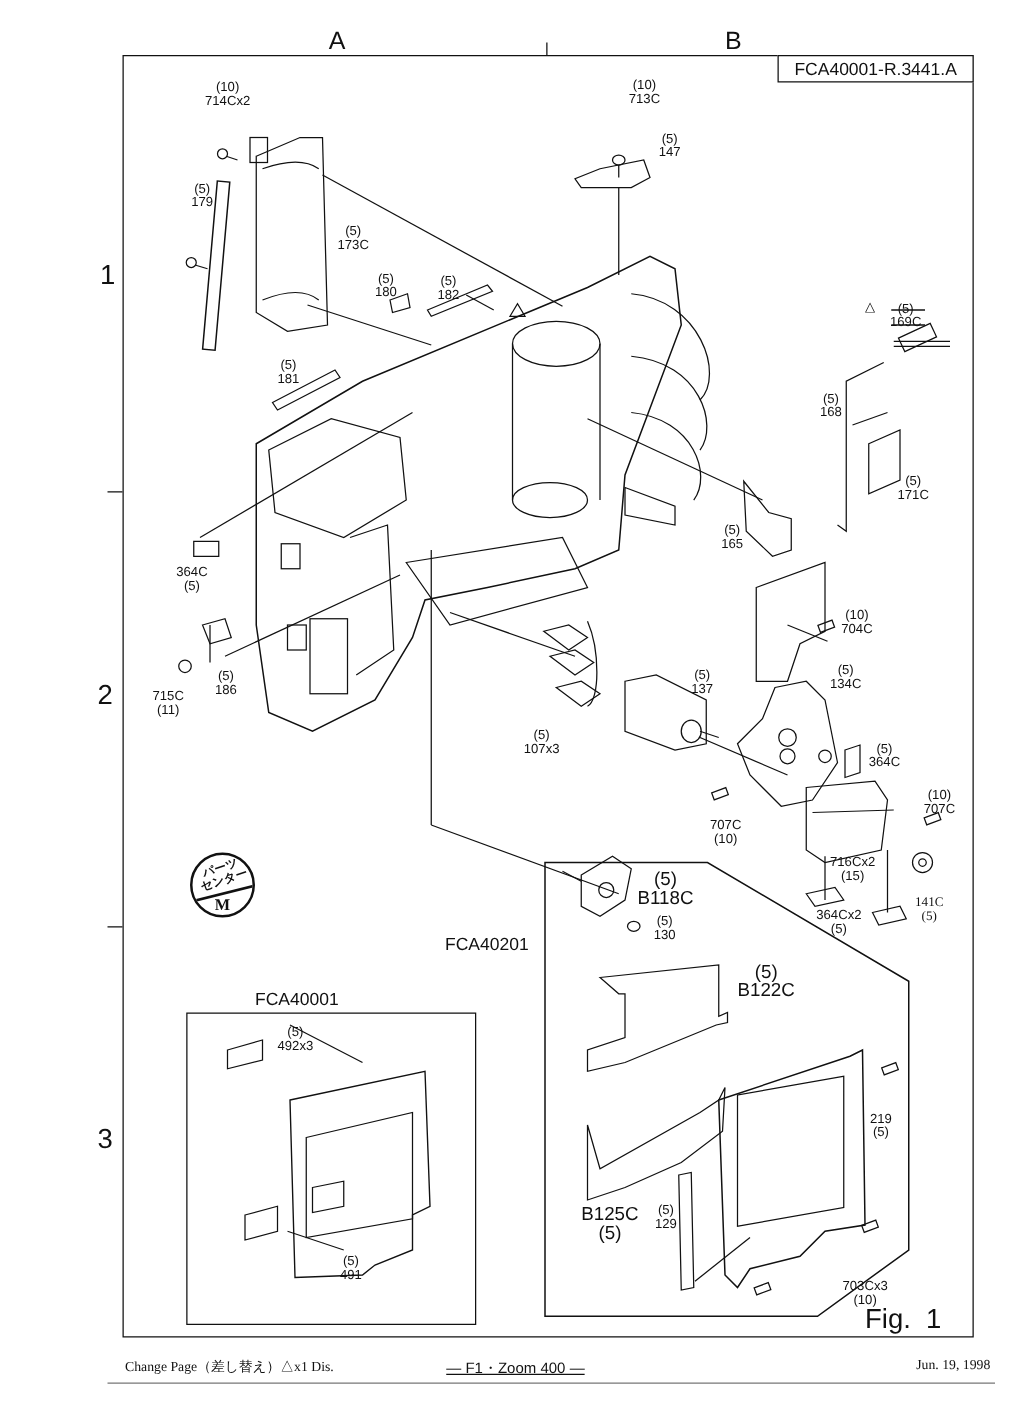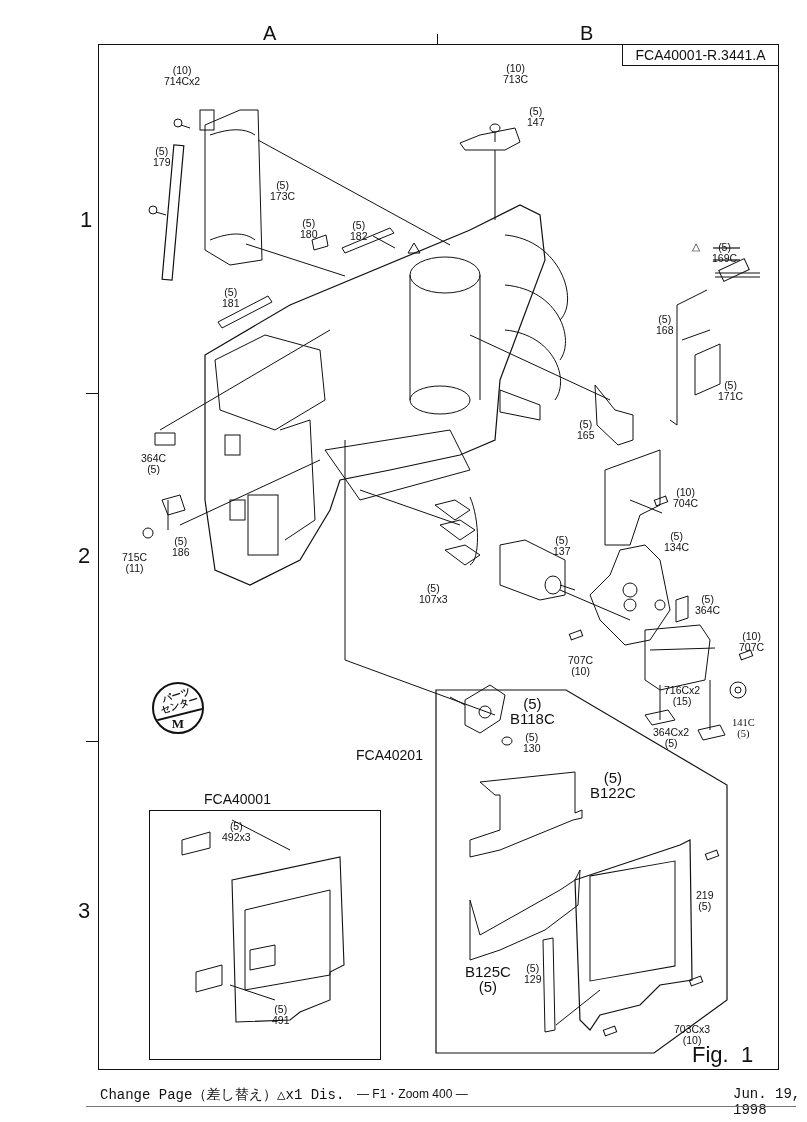--- a/index.html
+++ b/index.html
@@ -6,21 +6,21 @@
   body{width:807px;height:1122px;position:relative;overflow:hidden;font-family:"Liberation Sans",sans-serif;color:#111;}
   .abs{position:absolute;}
   .col-label{font-size:20px;font-weight:400;}
   .row-label{font-size:22px;}
   .lbl{position:absolute;font-size:10.5px;line-height:11px;text-align:center;white-space:pre;color:#111;}
   .lbl.big{font-size:15px;line-height:15px;}
   .frame{position:absolute;left:98px;top:44px;width:681px;height:1026px;border:1.3px solid #111;box-sizing:border-box;}
   .docid{position:absolute;left:622px;top:44px;width:157px;height:22px;border:1.3px solid #111;box-sizing:border-box;font-size:14px;line-height:20px;text-align:center;background:#fff;}
   .subframe{position:absolute;border:1.2px solid #111;box-sizing:border-box;}
   .fig{position:absolute;left:692px;top:1042px;font-size:22px;}
-  .footer{position:absolute;top:1086px;font-family:Liberation Mono, monospace;font-size:14px;}
+  .footer{position:absolute;top:1086px;font-family:Liberation Serif, serif;font-size:11px;}
   .footer.mid{font-family:"Liberation Sans",sans-serif;font-size:12px;}
   .stamp{position:absolute;left:152px;top:682px;width:52px;height:52px;border:2.5px solid #111;border-radius:50%;box-sizing:border-box;overflow:hidden;}
   .stamp .top{position:absolute;left:0;right:0;top:6px;font-size:9.5px;line-height:10px;text-align:center;transform:rotate(-18deg);font-weight:bold;}
   .stamp .bar{position:absolute;left:-4px;right:-4px;top:30px;border-top:2px solid #111;transform:rotate(-14deg);}
   .stamp .m{position:absolute;left:0;right:0;top:32px;text-align:center;font-family:"Liberation Serif",serif;font-size:13px;font-weight:bold;}
   svg.art{position:absolute;left:0;top:0;}
   .bottom-rule{position:absolute;left:86px;top:1106px;width:710px;border-top:1.5px solid #777;}
 </style>
 </head>
 <body>
@@ -256,15 +256,15 @@
 <div class="stamp">
   <div class="top" style="white-space:pre;">パーツ
 センター</div>
   <div class="bar"></div>
   <div class="m">M</div>
 </div>
 
 <div class="fig" style="white-space:pre;">Fig.  1</div>
 
 <div class="footer" style="left:100px;">Change Page（差し替え）△x1 Dis.</div>
-<div class="footer mid" style="left:357px;">— F1・Zoom 400 —</div>
+<div class="footer mid" style="left:357px;text-decoration:underline;">— F1・Zoom 400 —</div>
 <div class="footer" style="left:733px;">Jun. 19, 1998</div>
 <div class="bottom-rule"></div>
 
 </body></html>

